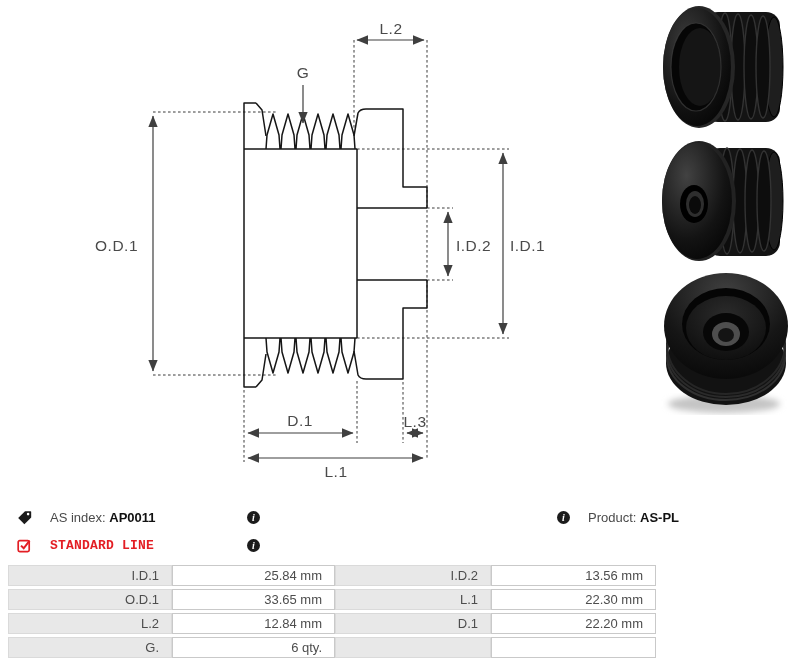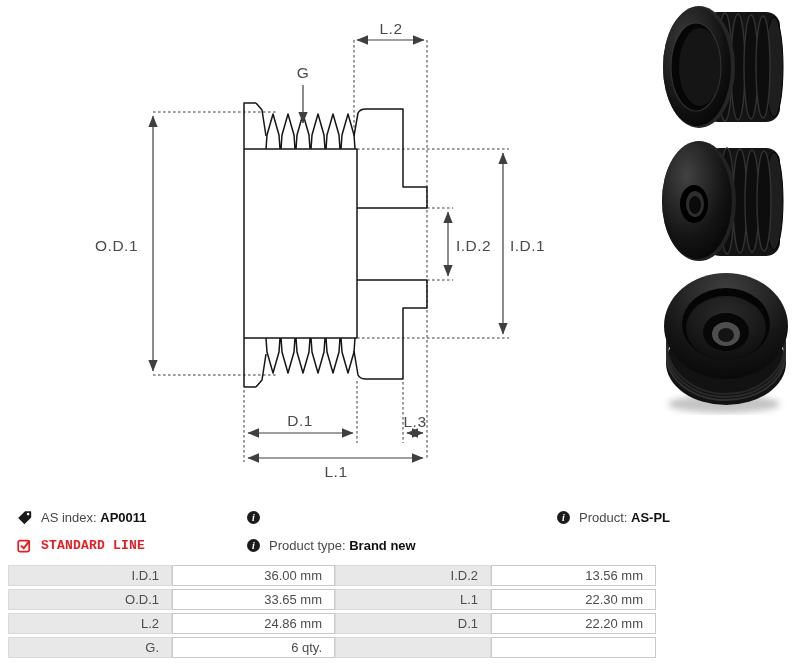--- a/index.html
+++ b/index.html
@@ -10,21 +10,21 @@
   .dim-label{font-size:15.5px;fill:#4a4a4a;letter-spacing:.5px;}
   .body-line{stroke:#161616;stroke-width:1.5;fill:none;stroke-linejoin:round;}
   .dash-line{stroke:#3a3a3a;stroke-width:1;fill:none;stroke-dasharray:2.6 2.4;}
   .dim-line{stroke:#3f3f3f;stroke-width:1.2;fill:none;}
 
   
   .photo{position:absolute;left:644px;}
 
   
   .info-col{position:absolute;top:509px;font-size:13px;color:#4a4a4a;}
-  .info-row{display:flex;align-items:center;gap:9px;height:16px;margin-bottom:12px;white-space:nowrap;}
+  .info-row{display:flex;align-items:center;gap:18px;height:16px;margin-bottom:12px;white-space:nowrap;}
   .info-row b{color:#111;}
   .standard-line{color:#e31e24;font-weight:bold;letter-spacing:.2px;font-family:Liberation Mono, monospace;}
   .info-icon{flex:0 0 13px;width:13px;height:13px;border-radius:50%;background:#1b1b1b;color:#fff;
              font-family:"Liberation Serif",serif;font-weight:bold;font-style:italic;font-size:10px;
              line-height:13px;text-align:center;}
   .as-logo{margin:3px 0 0 26px;}
 
   
   #spec-table{position:absolute;left:8px;top:562px;width:648px;border-collapse:separate;
               border-spacing:0 3px;table-layout:fixed;font-size:13px;color:#4d4d4d;}
@@ -218,24 +218,20 @@
     <span class="standard-line">STANDARD LINE</span>
   </div>
 </div>
 
 <div class="info-col" style="left:247px">
   <div class="info-row">
     <span class="info-icon">i</span>
   </div>
   <div class="info-row">
     <span class="info-icon">i</span>
-    <span class="info-text">
-      <span>Product type:</span>
-      <b>Brand new</b>
-    </span>
   </div>
 </div>
 
 <div class="info-col" style="left:557px">
   <div class="info-row">
     <span class="info-icon">i</span>
     <span class="info-text">
       <span>Product:</span>
       <b>AS-PL</b>
     </span>
@@ -245,33 +241,33 @@
 <table id="spec-table">
   <colgroup>
       <col style="width:164px">
       <col style="width:163px">
       <col style="width:156px">
       <col style="width:165px">
     </colgroup>
   <tbody>
       <tr>
     <td class="lbl">I.D.1</td>
-    <td class="val">36.00 mm</td>
+    <td class="val">25.84 mm</td>
     <td class="lbl">I.D.2</td>
     <td class="val">13.56 mm</td>
   </tr>
   <tr>
     <td class="lbl">O.D.1</td>
     <td class="val">33.65 mm</td>
     <td class="lbl">L.1</td>
     <td class="val">22.30 mm</td>
   </tr>
   <tr>
     <td class="lbl">L.2</td>
-    <td class="val">24.86 mm</td>
+    <td class="val">12.84 mm</td>
     <td class="lbl">D.1</td>
     <td class="val">22.20 mm</td>
   </tr>
   <tr>
     <td class="lbl">G.</td>
     <td class="val">6 qty.</td>
     <td class="lbl"></td>
     <td class="val"></td>
   </tr>
 </tbody>

